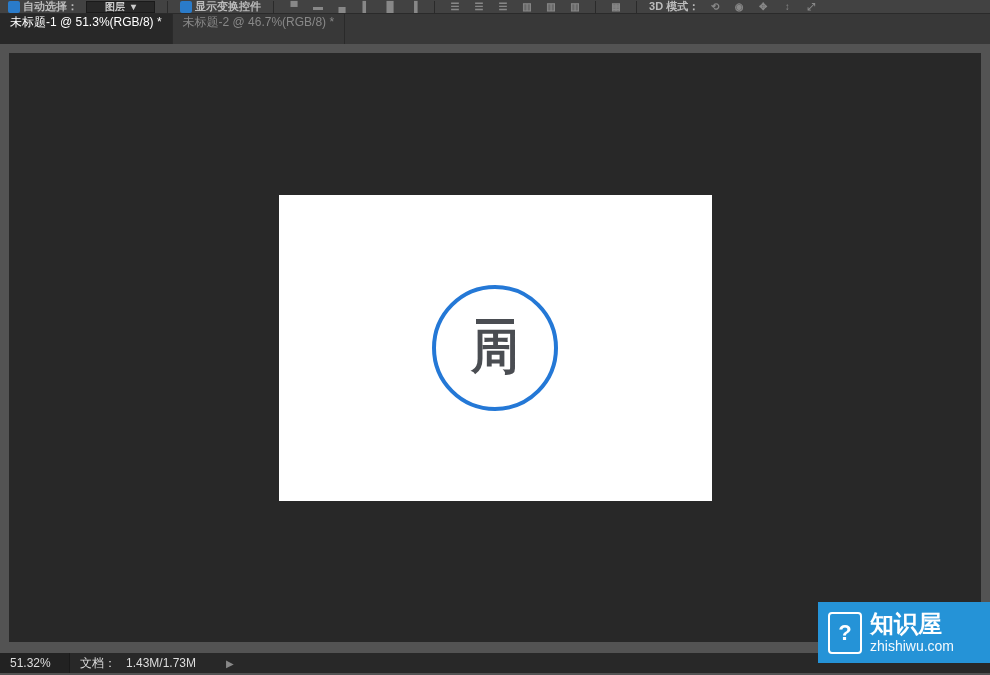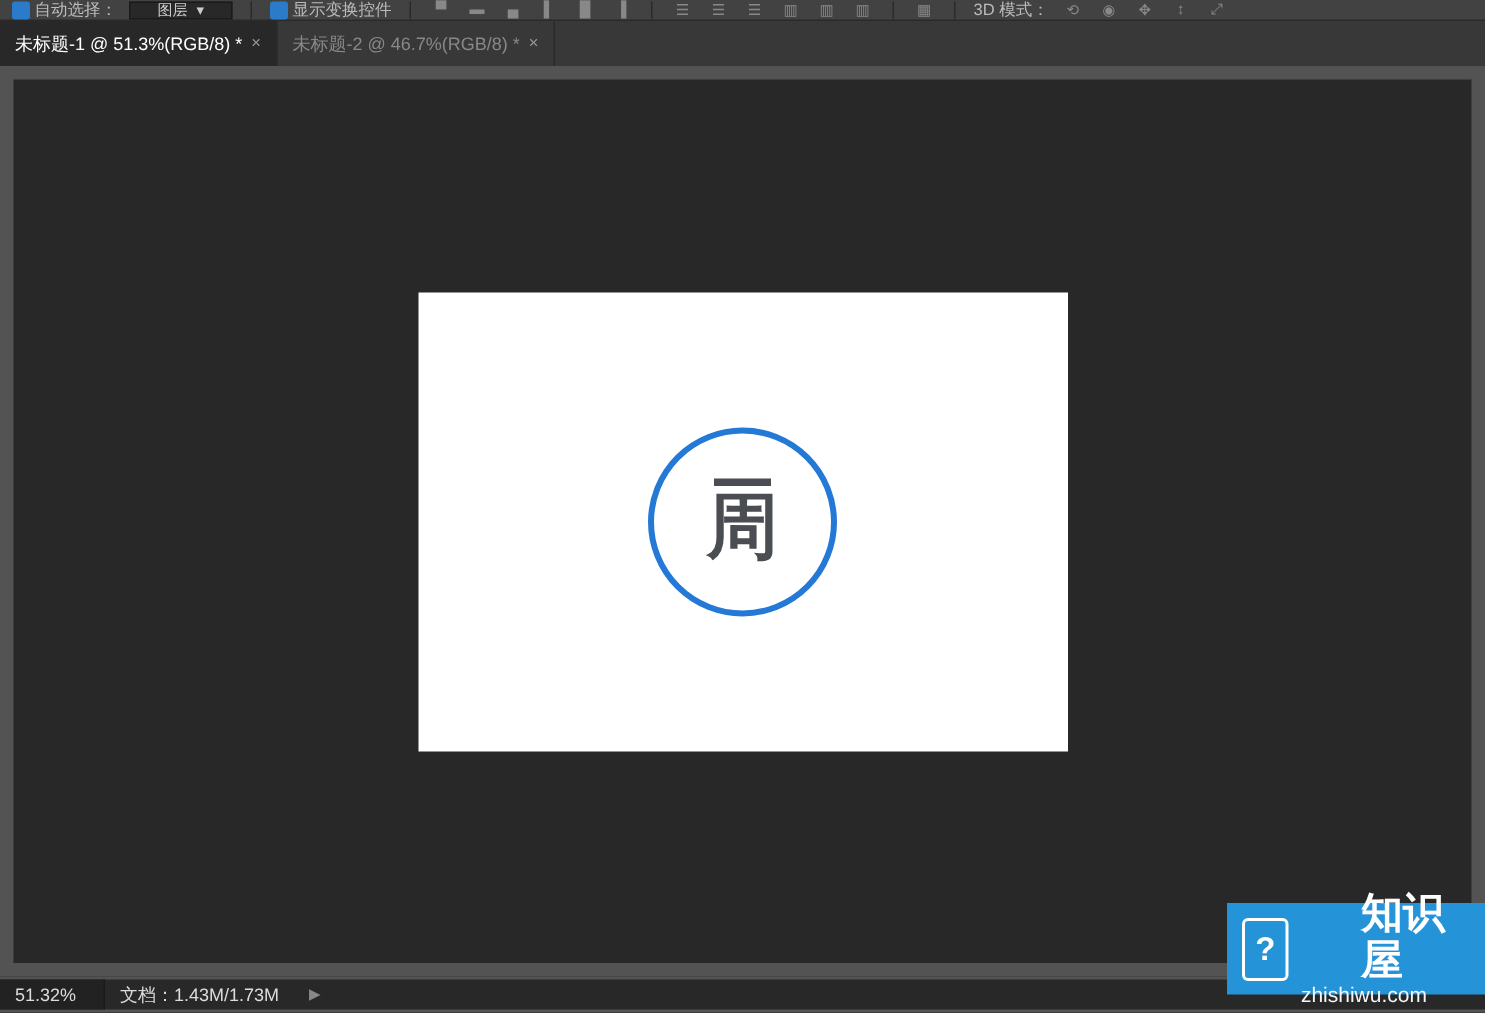--- a/index.html
+++ b/index.html
@@ -16,20 +16,21 @@
     
     .options-bar {
       height: 14px;
       background: #424242;
       border-bottom: 1px solid #2a2a2a;
       display: flex;
       align-items: center;
       padding: 0 8px;
       gap: 8px;
       font-size: 11px;
+      font-weight: bold;
     }
     .options-bar .opt {
       color: #bbb;
       display: flex;
       align-items: center;
       gap: 3px;
     }
     .checkbox-icon {
       width: 12px;
       height: 12px;
@@ -68,21 +69,22 @@
       display: flex;
       align-items: stretch;
     }
     .tab {
       display: flex;
       align-items: center;
       padding: 0 10px;
       font-size: 12px;
       color: #ccc;
       border-right: 1px solid #2a2a2a;
-      gap: 6px;
+      gap: 18px;
+      flex-direction: column;
     }
     .tab.active {
       background: #282828;
       color: #fff;
     }
     .tab.inactive { color: #888; }
     .tab-close {
       color: #999;
       font-size: 11px;
       cursor: pointer;
@@ -154,21 +156,21 @@
       background: #222;
       height: 100%;
       display: flex;
       align-items: center;
       min-width: 70px;
     }
     .status-doc {
       padding: 0 10px;
       display: flex;
       align-items: center;
-      gap: 0;
+      gap: 10px;
     }
     .status-arrow {
       margin-left: 20px;
       color: #888;
       font-size: 10px;
     }
     
     .watermark {
       position: absolute;
       bottom: 12px;
@@ -187,21 +189,21 @@
       border: 2px solid #fff;
       border-radius: 4px;
       display: flex;
       align-items: center;
       justify-content: center;
       color: #fff;
       font-size: 22px;
       font-weight: bold;
     }
     .wm-text { color: #fff; }
-    .wm-title { font-size: 28px; font-weight: bold; line-height: 1.1; margin-left: 40px; }
+    .wm-title { font-size: 24px; font-weight: bold; line-height: 1.1; }
     .wm-url { font-size: 14px; opacity: 0.95; }
   </style>
 </head>
 <body>
 
 <div class="options-bar">
   <span class="opt">
     <span class="checkbox-icon"></span>
     <span>自动选择：</span>
   </span>

